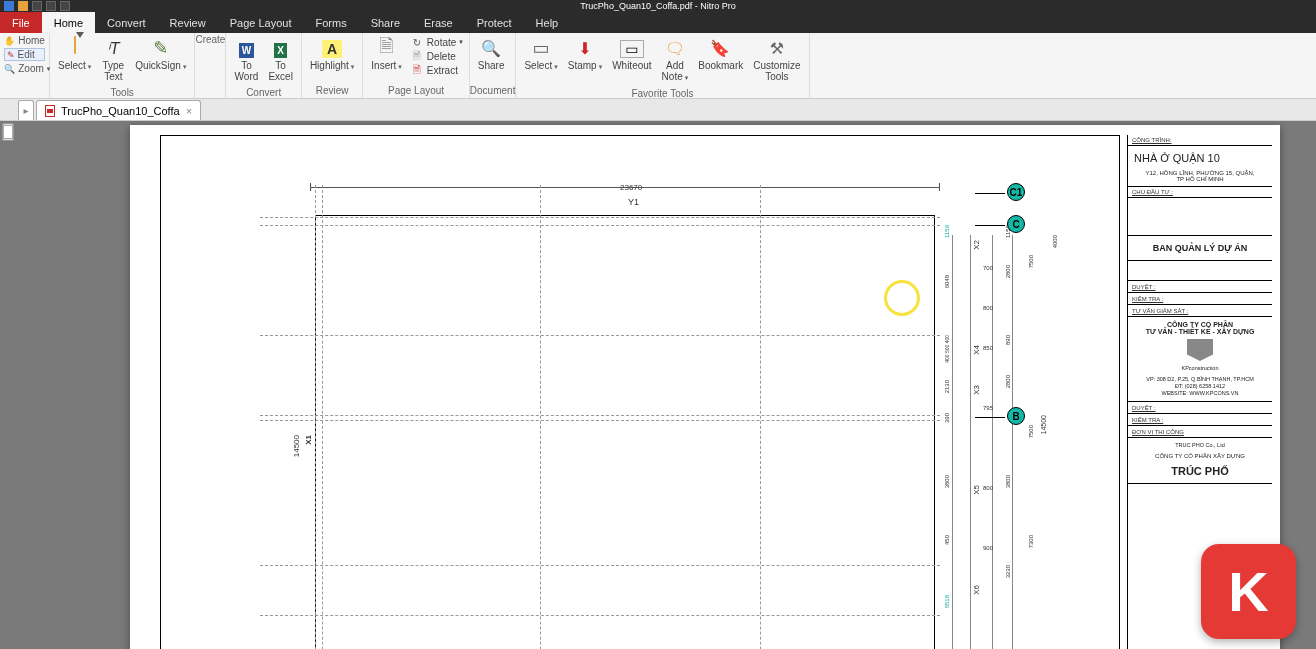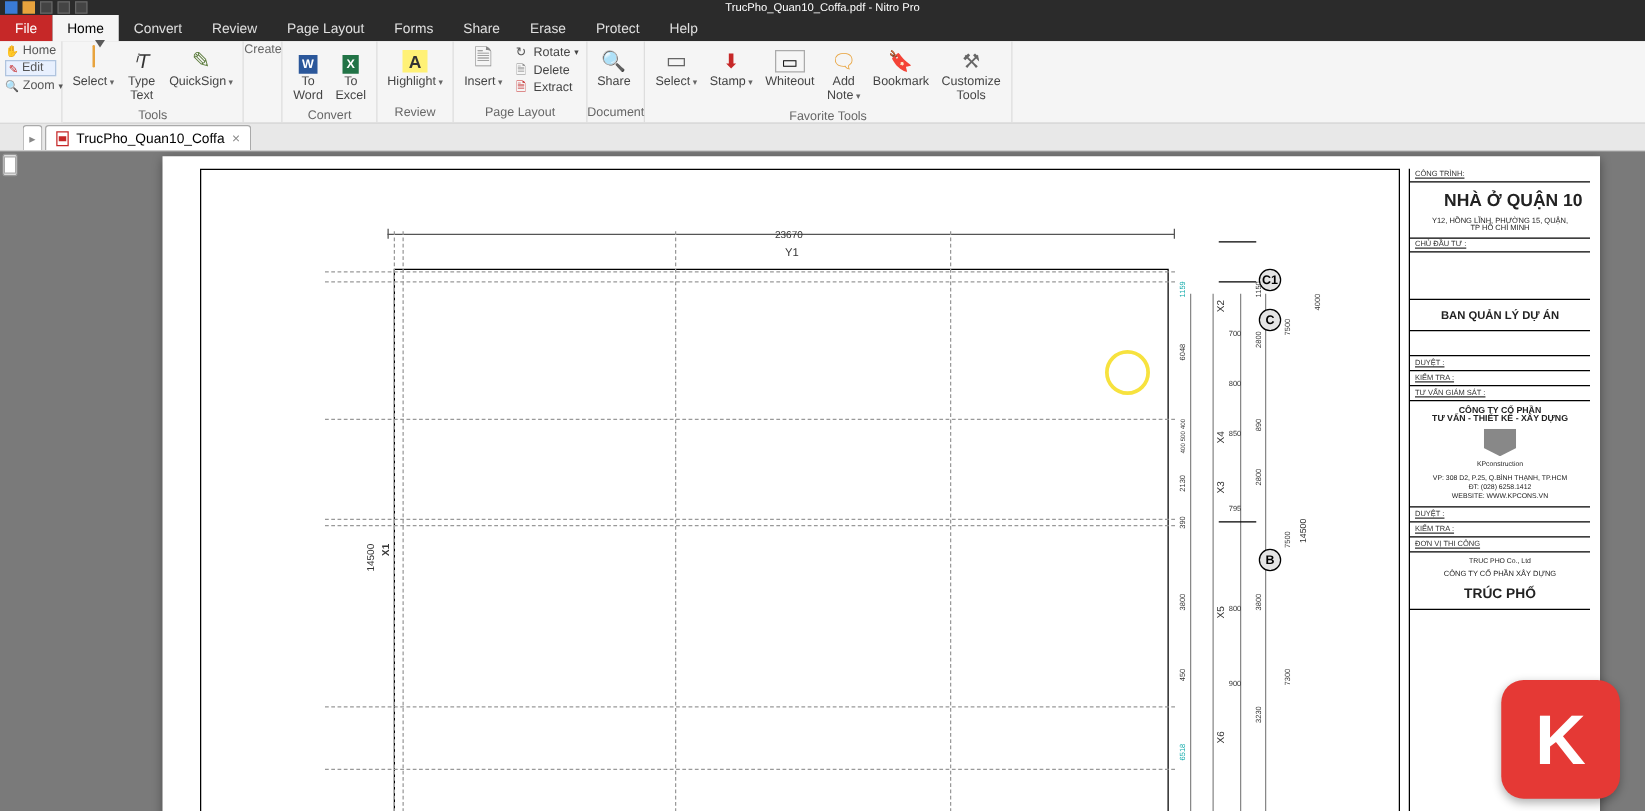--- a/index.html
+++ b/index.html
@@ -67,30 +67,30 @@
 
 
 .top-dim { position: absolute; top: 42px; left: 150px; right: 180px; height: 20px; }
 .top-dim .line { position: absolute; top: 10px; left: 0; right: 0; border-top: 1px solid #555; }
 .top-dim .tick { position: absolute; top: 6px; width: 0; height: 8px; border-left: 1px solid #555; }
 .dim-label { position: absolute; font-size: 8px; color: #333; }
 
 
 .detail-col { position: absolute; right: 60px; top: 60px; width: 110px; bottom: 40px; }
 .detail-col .vline { position: absolute; top: 40px; bottom: 10px; border-left: 1px solid #888; }
-.bubble { position: absolute; width: 18px; height: 18px; border: 1.5px solid #000; border-radius: 50%; background: #e5e5e5; display: flex; align-items: center; justify-content: center; font-size: 10px; font-weight: bold; margin-top: 32px; }
+.bubble { position: absolute; width: 18px; height: 18px; border: 1.5px solid #000; border-radius: 50%; background: #14b8a6; display: flex; align-items: center; justify-content: center; font-size: 10px; font-weight: bold; }
 .bubble-line { position: absolute; border-top: 1px solid #000; }
 
 .highlight { position: absolute; width: 36px; height: 36px; border: 3px solid #f7e23e; border-radius: 50%; }
 
 
 .title-block { position: absolute; right: 8px; top: 10px; width: 145px; bottom: 0; border-left: 1px solid #000; font-size: 7px; color: #222; }
 .tb-row { border-bottom: 1px solid #000; padding: 2px 4px; }
 .tb-label { font-size: 6px; text-decoration: underline; color: #333; }
-.tb-title { text-align: right; font-weight: bold; font-size: 14px; padding: 4px 2px; }
+.tb-title { text-align: left; font-weight: normal; font-size: 11px; padding: 4px 2px; }
 .tb-sub { text-align: center; font-size: 6px; padding: 2px; }
 .tb-company { text-align: center; font-weight: bold; font-size: 9px; padding: 4px 2px; line-height: 12px; }
 .tb-logo { width: 26px; height: 22px; margin: 2px auto; background: #888; clip-path: polygon(0 0,100% 0,100% 70%,50% 100%,0 70%); }
 .tb-small { text-align: center; font-size: 5.5px; line-height: 7px; padding: 2px; }
 
 
 .watermark { position: absolute; right: 20px; bottom: 10px; display: flex; align-items: center; gap: 10px; }
 .wm-logo { width: 95px; height: 95px; background: #e53935; border-radius: 18px; display: flex; align-items: center; justify-content: center; color: #fff; font-size: 56px; font-weight: 900; box-shadow: 0 3px 8px rgba(0,0,0,.3); }
 .wm-text { font-size: 68px; font-weight: 900; color: #2b2b2b; letter-spacing: 4px; }
 

